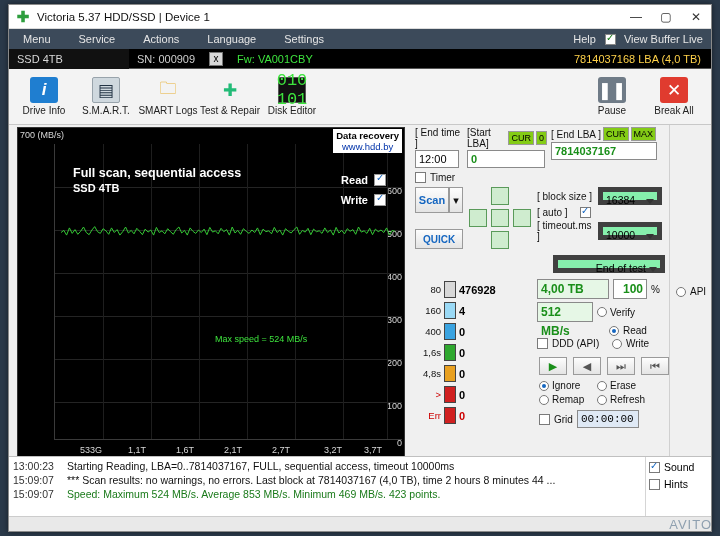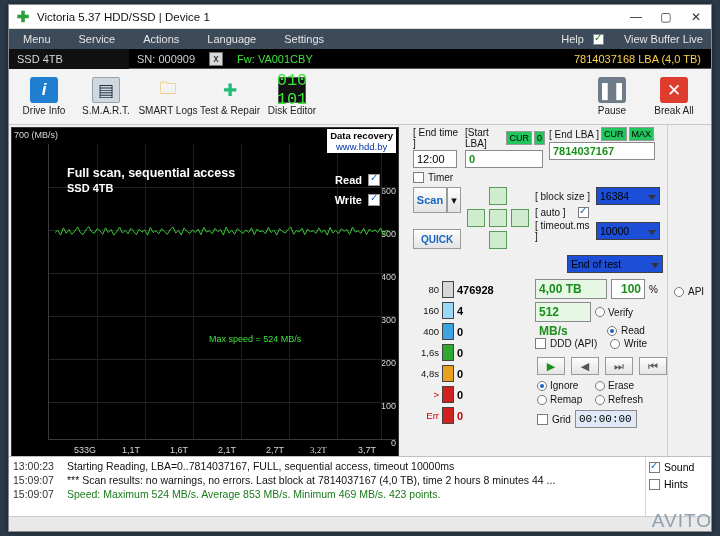--- a/index.html
+++ b/index.html
@@ -34,21 +34,21 @@
     font-size:12px; color:#333;
   }
   
   .menubar {
     height:20px; background:#3c4a5a; color:#e6e6e6; display:flex; align-items:center;
     font-size:11px;
   }
   .menubar .mi { padding:0 14px; line-height:20px; }
   .menubar .right { margin-left:auto; display:flex; align-items:center; }
   .menubar .right .mi { padding:0 9px; }
-  .vbl { display:flex; align-items:center; gap:20px; padding-right:8px;justify-content:flex-end; }
+  .vbl { display:flex; align-items:center; gap:8px; padding-right:8px;justify-content:flex-end; }
   .vbl .chk {
     width:11px; height:11px; background:#fff; border:1px solid #888; position:relative;
   }
   .vbl .chk::after {
     content:"✓"; position:absolute; left:0px; top:-3px; font-size:10px; color:#137a13;
   }
   
   .drivebar {
     height:20px; background:#000; color:#cfcfcf; display:flex; align-items:center;
     font-size:11px; border-bottom:1px solid #555;
@@ -80,21 +80,21 @@
   .ic-smart { background:#cfd8de; border:1px solid #98a3ab; border-radius:2px; font-size:13px; color:#234; }
   .ic-folder { color:#e8b33a; font-size:20px; }
   .ic-tools { color:#2b7; font-size:18px; }
   .ic-disk { background:#111; color:#3de33d; font-size:8px; border:1px solid #555; font-family:"Liberation Mono", monospace; letter-spacing:0; }
   .ic-pause { background:#6f7b87; color:#fff; font-size:14px; border-radius:3px; }
   .ic-break { background:#e03b2f; color:#fff; font-size:16px; border-radius:3px; }
   
   .body {
     flex:1; display:flex; background:#f0f0f0; overflow:hidden;
   }
-  .leftcol { width:392px; padding:2px 0 0 2px; }
+  .leftcol { width:392px; padding:2px 0 0 8px; }
   .graphbox { width:388px; height:332px; background:#000; position:relative; border:1px solid #333; }
   .ylab {
     position:absolute; right:2px; font-size:9px; color:#d8d8d8; text-align:right;
   }
   .plot {
     position:absolute; left:36px; top:16px; right:2px; bottom:18px;
     border-left:1px solid #3a3a3a; border-bottom:1px solid #3a3a3a;
   }
   .gridline { position:absolute; left:0; right:0; height:1px; background:#242424; }
   .vgrid { position:absolute; top:0; bottom:0; width:1px; background:#1e1e1e; }
@@ -118,29 +118,29 @@
   .maxspeed { position:absolute; color:#3de33d; font-size:9px; }
   
   .ctrl { width:258px; padding:2px 2px 0 2px; position:relative;margin-left:12px; }
   .row { display:flex; align-items:center; gap:4px; }
   .lbl { font-size:10px; color:#111; }
   .fieldbox {
     background:#fff; border:1px solid #8a8a8a; height:18px; line-height:17px;
     font-size:11px; padding:0 3px;
   }
   .green { color:#1a8f1a; font-weight:bold; }
-  .tag { font-size:9px; background:#22c55e; border:1px solid #9a9a9a; padding:0 2px; line-height:12px;}
+  .tag { font-size:9px; background:#84cc16; border:1px solid #9a9a9a; padding:0 2px; line-height:12px;}
   .btn {
     background:linear-gradient(#fdfdfd,#e4e4e4); border:1px solid #9a9a9a;
     font-size:11px; text-align:center; color:#111;
   }
   .dpad { width:62px; height:62px; position:relative; }
   .dpad .c { position:absolute; background:#cfeccf; border:1px solid #5a9a5a; }
   .select {
-    background:#1d4ed8; border:1px solid #404040; height:18px; line-height:16px; font-size:10.5px;
+    background:#86efac; border:5px solid #404040; height:18px; line-height:16px; font-size:10.5px;
     padding:0 14px 0 3px; position:relative;
   }
   .select::after {
     content:""; position:absolute; right:3px; top:7px; border-left:4px solid transparent;
     border-right:4px solid transparent; border-top:5px solid #333;
   }
   
   .blocks { width:118px; }
   .brow { display:flex; align-items:center; height:21px; gap:3px; }
   .brow .bl { font-size:9.5px; width:26px; text-align:right; color:#111; }
@@ -168,21 +168,21 @@
   .logtxt { color:#111; }
   .logside {
     width:66px; border-left:1px solid #d5d5d5; padding:4px 3px; display:flex;
     flex-direction:column; gap:5px;
   }
   .chkrow { display:flex; align-items:center; gap:4px; font-size:10.5px; }
   .cb { width:11px; height:11px; border:1px solid #7a7a7a; background:#fff; position:relative; }
   .cb.on::after { content:"✓"; position:absolute; left:0; top:-3px; font-size:10px; color:#1566c0; }
   .statusbar { height:15px; background:#e9e9e9; border-top:1px solid #ccc; }
   .avito {
-    position:absolute; right:8px; bottom:4px; color:#8fa0b0; font-size:19px; letter-spacing:1px;
+    position:absolute; right:8px; bottom:4px; color:#8fa0b0; font-size:13px; letter-spacing:1px;
   }
 </style>
 </head>
 <body>
 
 <div class="app">
 
   <div class="titlebar">
     <div class="logo">✚</div>
     <div class="ttl">Victoria 5.37 HDD/SSD | Device 1</div>
@@ -261,21 +261,21 @@
         <div class="ylab" style="top:187px;">300</div>
         <div class="ylab" style="top:230px;">200</div>
         <div class="ylab" style="top:273px;">100</div>
         <div class="ylab" style="top:310px;">0</div>
 
         <div class="xlab" style="left:62px;">533G</div>
         <div class="xlab" style="left:110px;">1,1T</div>
         <div class="xlab" style="left:158px;">1,6T</div>
         <div class="xlab" style="left:206px;">2,1T</div>
         <div class="xlab" style="left:254px;">2,7T</div>
-        <div class="xlab" style="left:298px;font-family:Liberation Serif, serif;">3,2T</div>
+        <div class="xlab" style="left:306px;">3,2T</div>
         <div class="xlab" style="left:346px;">3,7T</div>
 
         <div class="plot">
           <div class="gridline" style="top:43px;"></div>
           <div class="gridline" style="top:86px;"></div>
           <div class="gridline" style="top:129px;"></div>
           <div class="gridline" style="top:172px;"></div>
           <div class="gridline" style="top:215px;"></div>
           <div class="gridline" style="top:258px;"></div>
           <div class="vgrid" style="left:48px;"></div>
@@ -367,21 +367,21 @@
             <span class="cb on"></span>
           </div>
           <div class="row" style="gap:3px; margin-top:2px;">
             <span class="lbl" style="width:58px;">[ timeout.ms ]</span>
             <span class="select" style="width:64px;">10000</span>
           </div>
         </div>
       </div>
 
       <div class="row" style="margin-top:6px; justify-content:flex-end;">
-        <span class="select" style="width:96px; margin-right:2px;">End of test</span>
+        <span class="select" style="width:112px; margin-right:2px;text-align:right;">End of test</span>
       </div>
 
       <div class="row" style="margin-top:6px; align-items:flex-start; gap:4px;">
         <div class="blocks">
           <div class="brow">
             <span class="bl">80</span>
             <span class="swatch" style="background:#d8d8d8;"></span>
             <span class="bval">476928</span>
           </div>
           <div class="brow">

